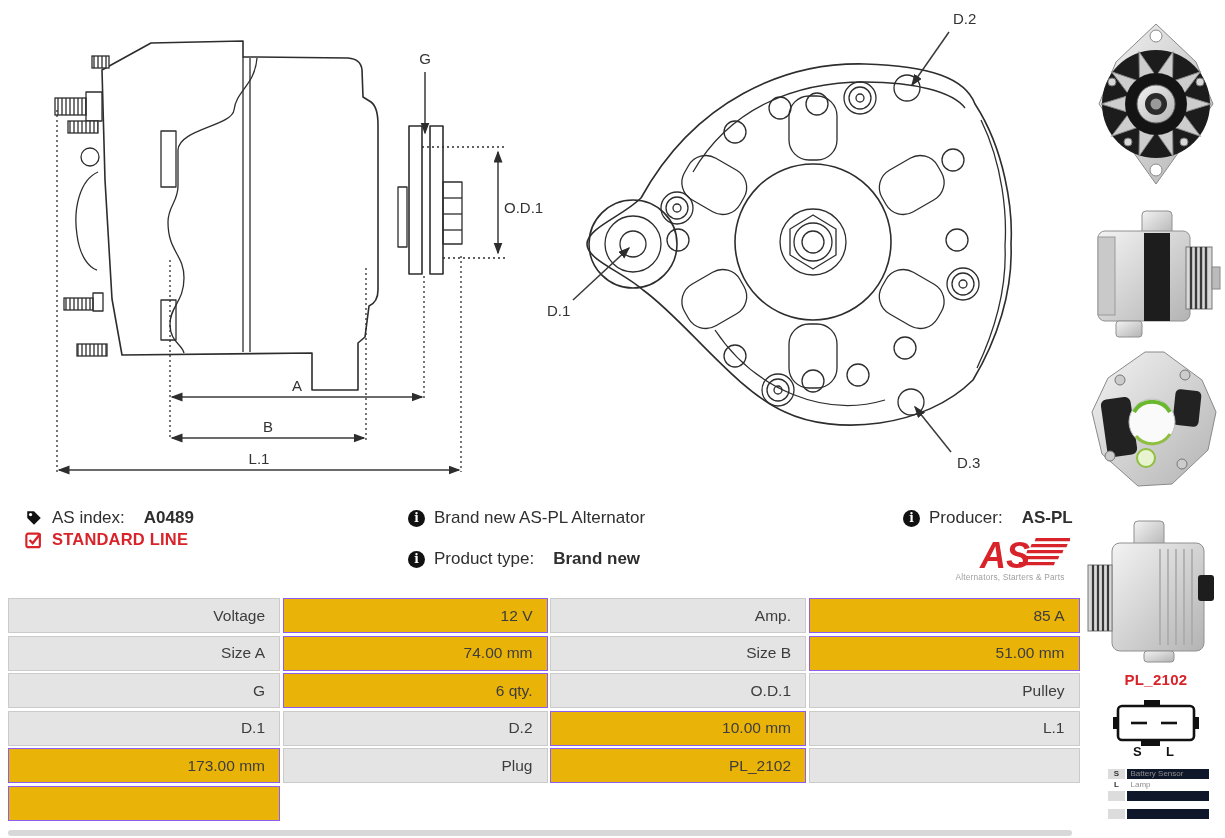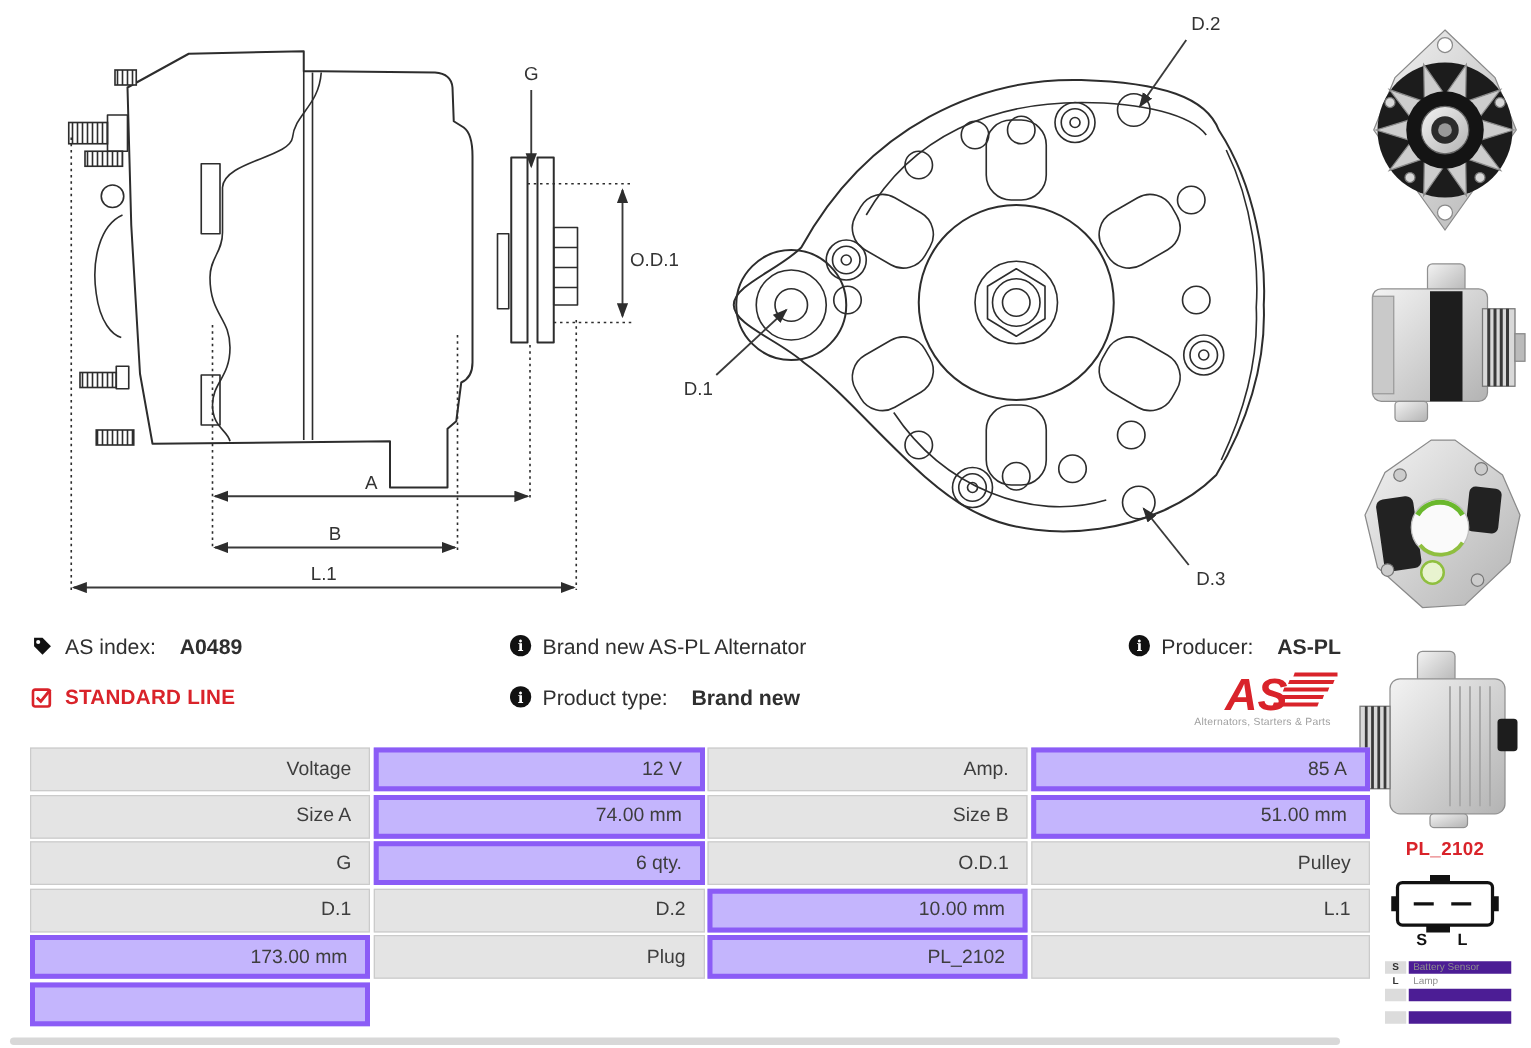--- a/index.html
+++ b/index.html
@@ -2,46 +2,46 @@
 <html><head>
 <meta charset="utf-8">
 <style>
   * { box-sizing: border-box; margin: 0; padding: 0; }
   html,body { width:1225px; height:838px; background:#fff;
     font-family:"Liberation Sans", sans-serif; color:#2f2f2f; }
   #page { position:relative; width:1225px; height:838px; overflow:hidden; background:#fff; }
   .abs { position:absolute; }
 
   
-  .info-line { display:flex; gap:9px; font-size:17px; white-space:nowrap; }
+  .info-line { display:flex; align-items:center; gap:9px; font-size:17px; white-space:nowrap; }
   .info-line b { font-weight:bold;margin-left:10px; }
   .i-badge { width:17px; height:17px; border-radius:50%; background:#111; color:#fff;
     display:inline-flex; align-items:center; justify-content:center;
     font-family:"DejaVu Serif", serif; font-size:12px; font-weight:bold; flex:0 0 auto; }
   .red { color:#d9232a; }
   .std-line { font-weight:bold; letter-spacing:.2px; font-size:16.5px; }
 
   
-  .spec { left:24px; top:598px; width:1064px;
+  .spec { left:8px; top:598px; width:1064px;
     display:grid; grid-template-columns:272px 265px 256px 271px;
     grid-auto-rows:35px; gap:2.5px; }
   .spec .cell { display:flex; align-items:center; justify-content:flex-end;
     padding-right:14px; font-size:15.5px; color:#3d3d3d; }
   .spec .lab { background:#e4e4e4; border:1px solid #cbcbcb; }
-  .spec .val { background:#c4b5fd; border:4px solid #8b5cf6; }
+  .spec .val { background:#eab308; border:1px solid #8b5cf6; }
   .bottom-bar { left:8px; top:830px; width:1064px; height:6px; background:#d8d8d8; border-radius:3px; }
 
   
   .plug-code { left:1110px; top:671px; width:92px; text-align:center;
     font-size:15px; font-weight:bold; color:#d9232a; letter-spacing:.3px; }
   .pin-label { font-size:13px; font-weight:bold; color:#111; }
   .lg-row { display:grid; grid-template-columns:17px 82px; gap:1.5px; height:9.5px; margin-bottom:1.5px; }
   .lg-key { background:#dcdcdc; font-size:8px; font-weight:bold; color:#333;
     display:flex; align-items:center; justify-content:center; }
-  .lg-desc { background:#4c1d95; font-size:8px; color:#8e8e8e;
+  .lg-desc { background:#0f172a; font-size:8px; color:#8e8e8e;
     display:flex; align-items:center; padding-left:4px; white-space:nowrap; overflow:hidden; }
   .lg-plain .lg-key, .lg-plain .lg-desc { background:transparent; }
   .lg-gap { height:7px; }
 
   
   .logo-tagline { font-size:8.3px; fill:#a0a0a0; letter-spacing:.2px; }
 
   svg text.dim { font-family:"Liberation Sans", sans-serif; font-size:15px; fill:#333; }
   svg .ln  { stroke:#2d2d2d; stroke-width:1.6; fill:none; stroke-linejoin:round; }
   svg .ln2 { stroke:#2d2d2d; stroke-width:1.3; fill:none; stroke-linejoin:round; }
@@ -255,21 +255,21 @@
 
   <div class="abs info-line" style="left:25px;top:508px">
     <svg width="18" height="18" viewBox="0 0 24 24">
       <path d="M3,3 h9 l9,9 -9,9 -9,-9 z" fill="#111"></path>
         <circle cx="7.4" cy="7.4" r="2.2" fill="#fff"></circle>
     </svg>
     <span>AS index:</span>
     <b>A0489</b>
   </div>
 
-  <div class="abs info-line" style="left:25px;top:549px">
+  <div class="abs info-line" style="left:25px;top:530px">
     <svg width="18" height="18" viewBox="0 0 20 20">
       <rect x="1.5" y="3" width="15" height="15" rx="2" fill="none" stroke="#d9232a" stroke-width="2.4"></rect>
       <polyline points="5,10 8.5,13.5 17,3" fill="none" stroke="#d9232a" stroke-width="2.6"></polyline>
     </svg>
     <span class="red std-line">STANDARD LINE</span>
   </div>
 
   <div class="abs info-line" style="left:408px;top:508px">
     <span class="i-badge">i</span>
     <span>Brand new AS-PL Alternator</span>

